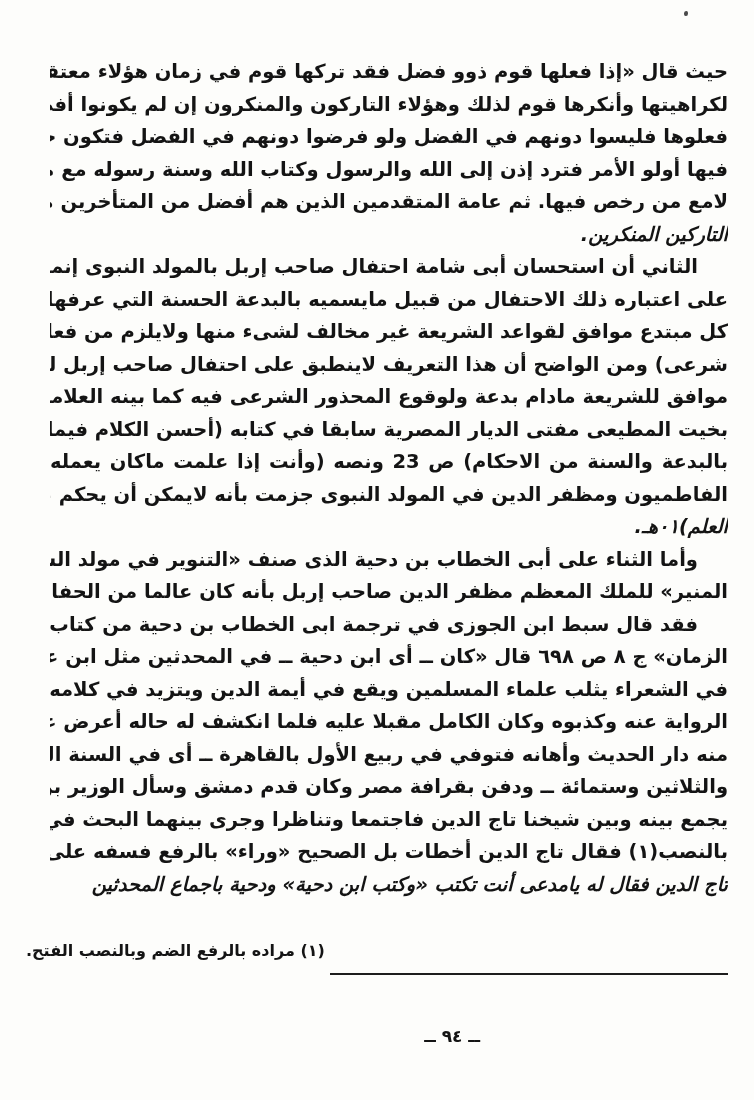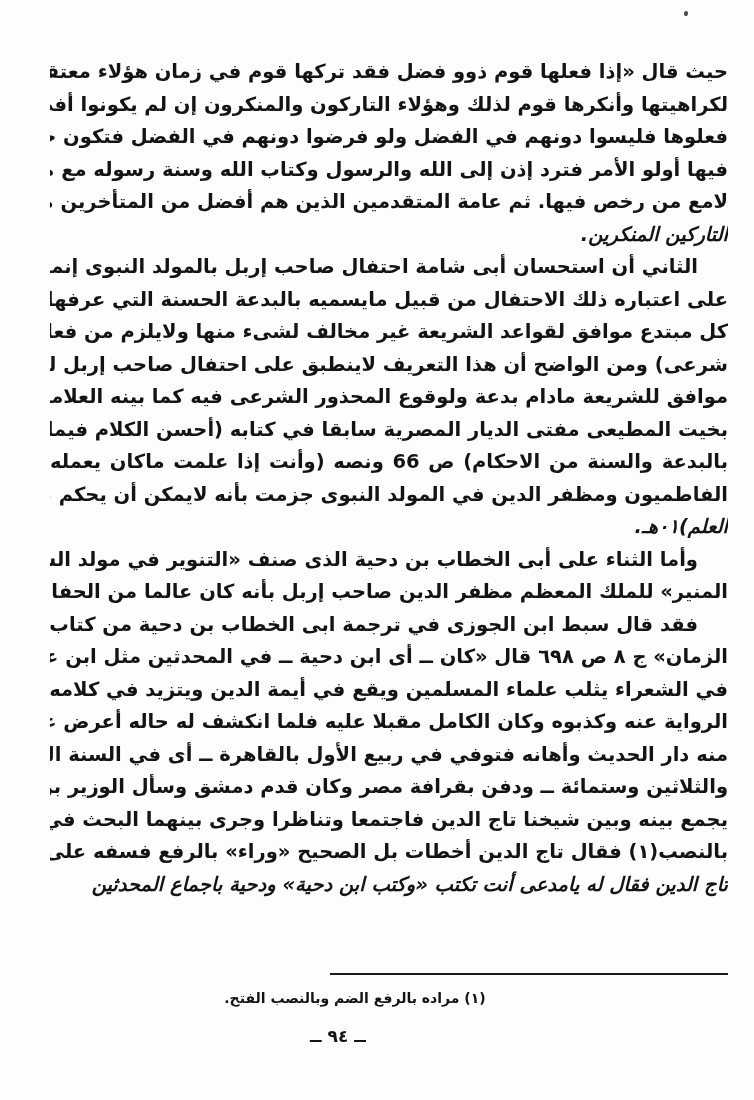--- a/index.html
+++ b/index.html
@@ -53,37 +53,37 @@
   .footnote-sep {
     position: absolute;
     top: 973px;
     right: 26px;
     width: 398px;
     height: 0;
     border-top: 2px solid #1d1d1d;
   }
   .footnote {
     position: absolute;
-    top: 983px;
+    top: 936px;
     right: 26px;
     width: 702px;
     direction: rtl;
-    text-align: center;
+    text-align: left;
     padding-right: 44px;
     box-sizing: border-box;
-    font-size: 14px;
+    font-size: 16px;
     font-weight: bold;
     line-height: 30px;
   }
   .page-number {
     position: absolute;
     top: 1026px;
     left: 310px;
     width: 170px;
-    text-align: left;
+    text-align: right;
     font-size: 17px;
     font-weight: bold;
     direction: rtl;
     letter-spacing: 1px;
   }
 </style>
 </head>
 <body>
 
 <div class="page">
@@ -95,21 +95,21 @@
       <div class="line">فعلوها فليسوا دونهم في الفضل ولو فرضوا دونهم في الفضل فتكون حينئذ قد تنازع</div>
       <div class="line">فيها أولو الأمر فترد إذن إلى الله والرسول وكتاب الله وسنة رسوله مع من كرهها</div>
       <div class="line">لامع من رخص فيها. ثم عامة المتقدمين الذين هم أفضل من المتأخرين مع هؤلاء</div>
       <div class="line last">التاركين المنكرين.</div>
       <div class="line indent">الثاني أن استحسان أبى شامة احتفال صاحب إربل بالمولد النبوى إنما بناه</div>
       <div class="line">على اعتباره ذلك الاحتفال من قبيل مايسميه بالبدعة الحسنة التي عرفها بقوله (هى</div>
       <div class="line">كل مبتدع موافق لقواعد الشريعة غير مخالف لشىء منها ولايلزم من فعله محذور</div>
       <div class="line">شرعى) ومن الواضح أن هذا التعريف لاينطبق على احتفال صاحب إربل لكونه غير</div>
       <div class="line">موافق للشريعة مادام بدعة ولوقوع المحذور الشرعى فيه كما بينه العلامة الشيخ محمد</div>
       <div class="line">بخيت المطيعى مفتى الديار المصرية سابقا في كتابه (أحسن الكلام فيما يتعلق</div>
-      <div class="line">بالبدعة والسنة من الاحكام) ص 66 ونصه (وأنت إذا علمت ماكان يعمله</div>
+      <div class="line">بالبدعة والسنة من الاحكام) ص 23 ونصه (وأنت إذا علمت ماكان يعمله</div>
       <div class="line">الفاطميون ومظفر الدين في المولد النبوى جزمت بأنه لايمكن أن يحكم عليه كله</div>
       <div class="line last">العلم)٠١هـ.</div>
       <div class="line indent">وأما الثناء على أبى الخطاب بن دحية الذى صنف «التنوير في مولد السراج</div>
       <div class="line">المنير» للملك المعظم مظفر الدين صاحب إربل بأنه كان عالما من الحفاظ فيرد عليه</div>
       <div class="line indent">فقد قال سبط ابن الجوزى في ترجمة ابى الخطاب بن دحية من كتاب «مرآة</div>
       <div class="line">الزمان» ج ٨ ص ٦٩٨ قال «كان ــ أى ابن دحية ــ في المحدثين مثل ابن عنين</div>
       <div class="line">في الشعراء يثلب علماء المسلمين ويقع في أيمة الدين ويتزيد في كلامه فترك الناس</div>
       <div class="line">الرواية عنه وكذبوه وكان الكامل مقبلا عليه فلما انكشف له حاله أعرض عنه وأخذ</div>
       <div class="line">منه دار الحديث وأهانه فتوفي في ربيع الأول بالقاهرة ــ أى في السنة الثالثة</div>
       <div class="line">والثلاثين وستمائة ــ ودفن بقرافة مصر وكان قدم دمشق وسأل الوزير بن شكر أن</div>

